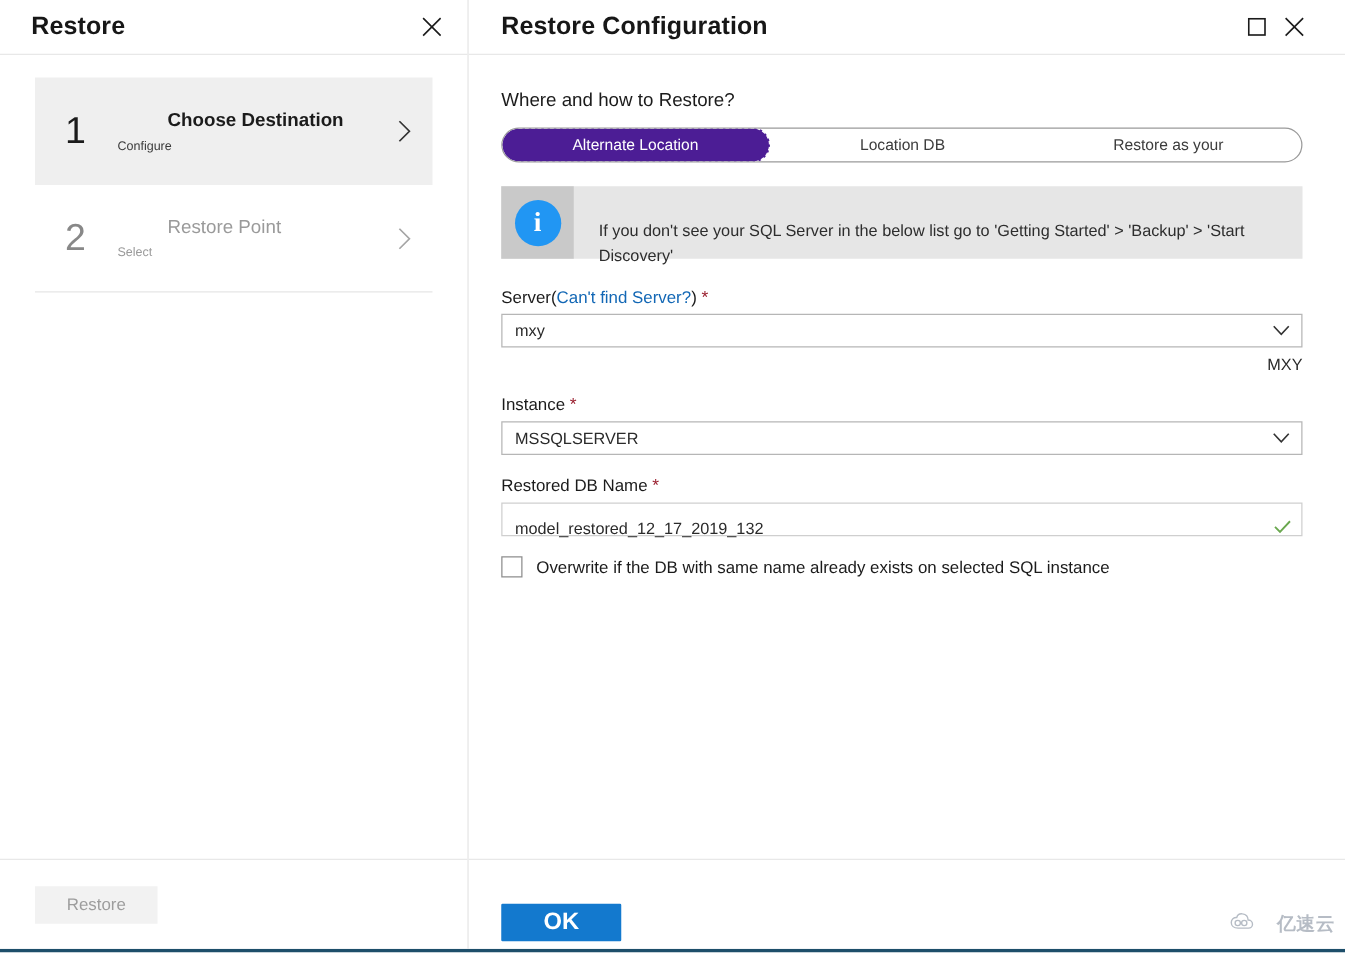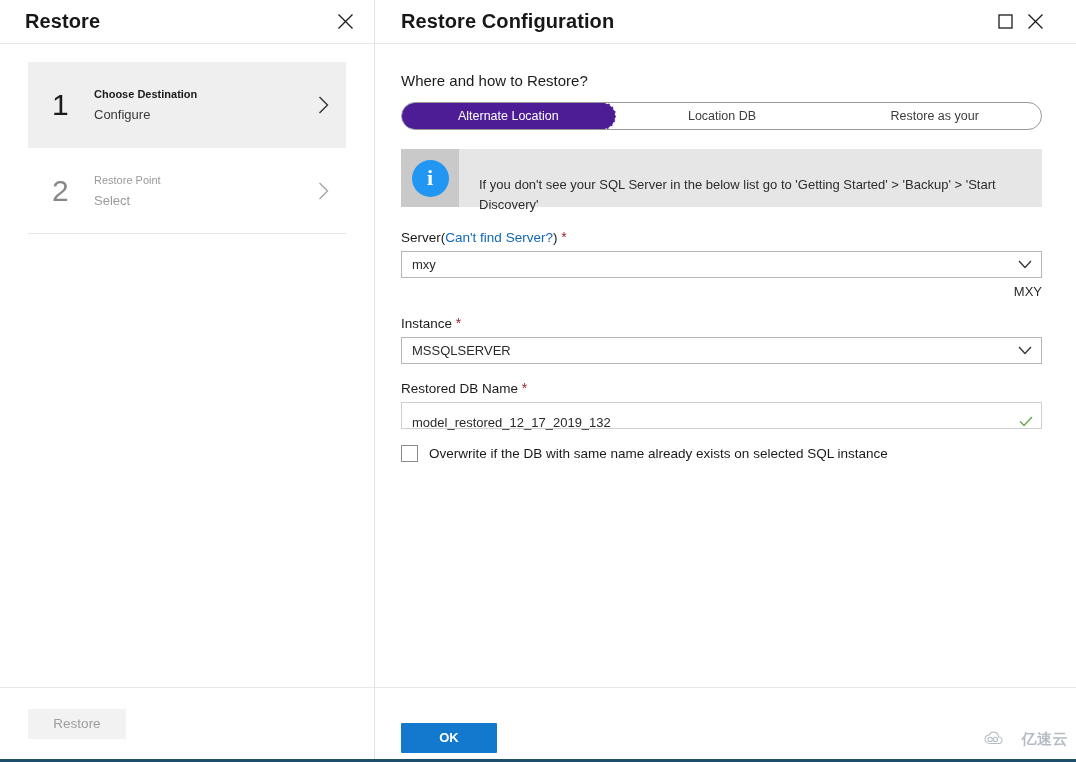--- a/index.html
+++ b/index.html
@@ -88,28 +88,29 @@
     font-size: 30px;
     font-weight: 400;
     line-height: 1;
     width: 42px;
     flex-shrink: 0;
     color: #1b1b1b;
   }
   .step.inactive .step-num { color: #888888; }
   .step-text { flex: 1; }
   .step-title {
-    font-size: 11px;
+    font-size: 15px;
     font-weight: 600;
     color: #1b1b1b;
     margin-bottom: 7px;
+    margin-left: 40px;
   }
   .step.inactive .step-title { color: #9a9a9a; font-weight: 400; }
   .step-sub {
-    font-size: 13px;
+    font-size: 10px;
     color: #3a3a3a;
   }
   .step.inactive .step-sub { color: #9a9a9a; }
   .step-chevron {
     width: 18px;
     color: #333;
     display: flex;
     align-items: center;
     justify-content: center;
     flex-shrink: 0;
@@ -353,21 +354,21 @@
     padding-left: 26px;
     box-sizing: border-box;
   }
   #ok-button {
     width: 96px;
     height: 30px;
     background: #1379ce;
     color: #fff;
     border: none;
     font-family: inherit;
-    font-size: 13px;
+    font-size: 19px;
     font-weight: 700;
     cursor: pointer;
     border-radius: 1px;
     margin-top: 28px;
   }
 
   
   #watermark {
     position: absolute;
     right: 8px;

